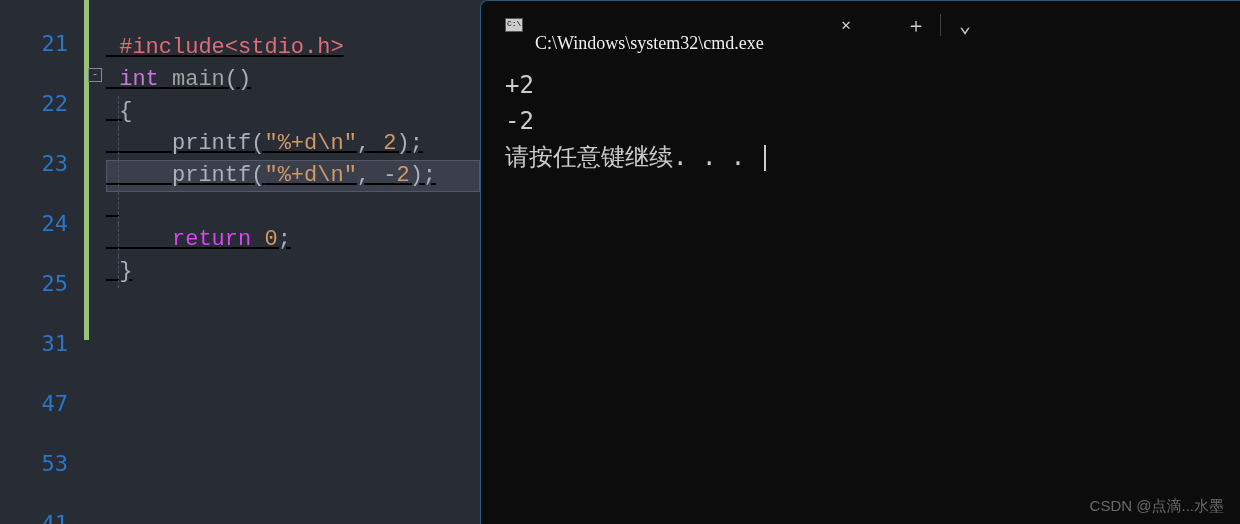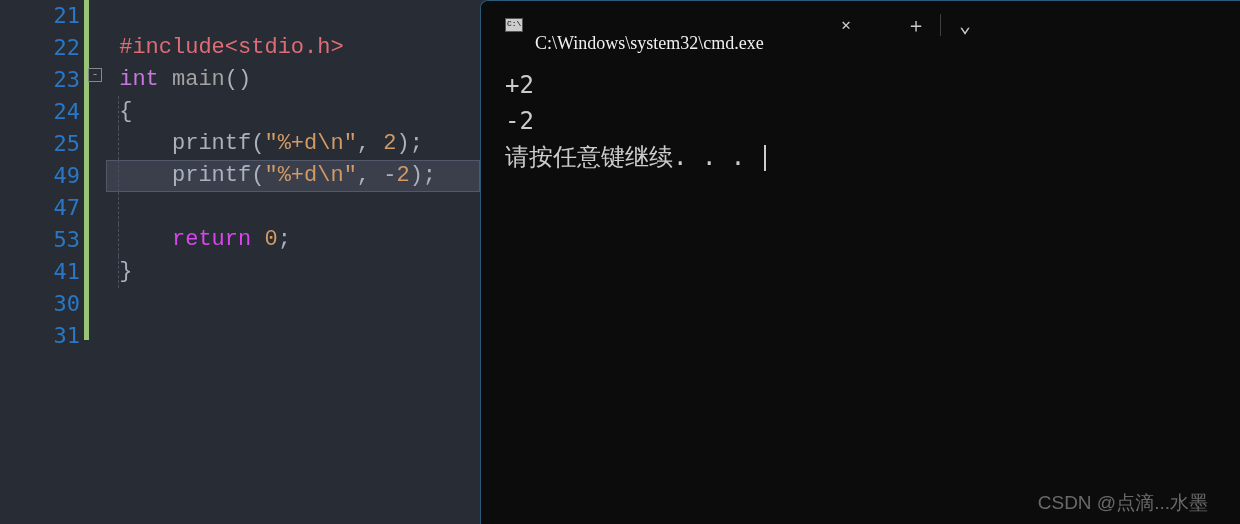--- a/index.html
+++ b/index.html
@@ -27,22 +27,23 @@
       width: 84px;
       background: #282c34;
       padding-top: 0;
       text-align: right;
     }
     .line-number {
       color: #2a77c6;
       font-size: 22px;
       height: 32px;
       line-height: 32px;
-      padding-right: 4px;
+      padding-right: 16px;
       font-family: Consolas, monospace;
+      margin-top: 28px;
     }
     .fold-bar {
       width: 22px;
       background: #282c34;
       position: relative;
     }
     .margin-line {
       position: absolute;
       left: 0;
       top: 0;
@@ -68,20 +69,21 @@
       position: relative;
       padding-top: 0;
     }
     .code-line {
       height: 32px;
       line-height: 32px;
       font-size: 22px;
       white-space: pre;
       position: relative;
       font-family: Consolas, 'Courier New', monospace;
+      text-decoration: underline;
     }
     .guide {
       border-left: 1px dashed #4b5160;
       position: absolute;
       top: 0;
       height: 100%;
     }
     .highlight-line {
       background: #3a3f4b;
       border: 1px solid #52576a;
@@ -190,39 +192,39 @@
     .cursor {
       display: inline-block;
       width: 2px;
       height: 26px;
       background: #ccc;
       vertical-align: middle;
       margin-left: 4px;
     }
     .watermark {
       position: absolute;
-      right: 32px;
+      right: 16px;
       bottom: 8px;
       color: #888;
-      font-size: 19px;
+      font-size: 15px;
       font-family: 'Microsoft YaHei', sans-serif;
       opacity: 0.75;
     }
   </style>
 </head>
 <body>
 
 <div class="editor-area">
   <div class="gutter">
     <div class="line-number">21</div>
     <div class="line-number">22</div>
     <div class="line-number">23</div>
     <div class="line-number">24</div>
     <div class="line-number">25</div>
-    <div class="line-number">49</div>
+    <div class="line-number">31</div>
     <div class="line-number">47</div>
     <div class="line-number">53</div>
     <div class="line-number">41</div>
     <div class="line-number">30</div>
     <div class="line-number">31</div>
   </div>
   <div class="fold-bar">
     <div class="margin-line"></div>
     <div class="fold-icon">-</div>
   </div>

